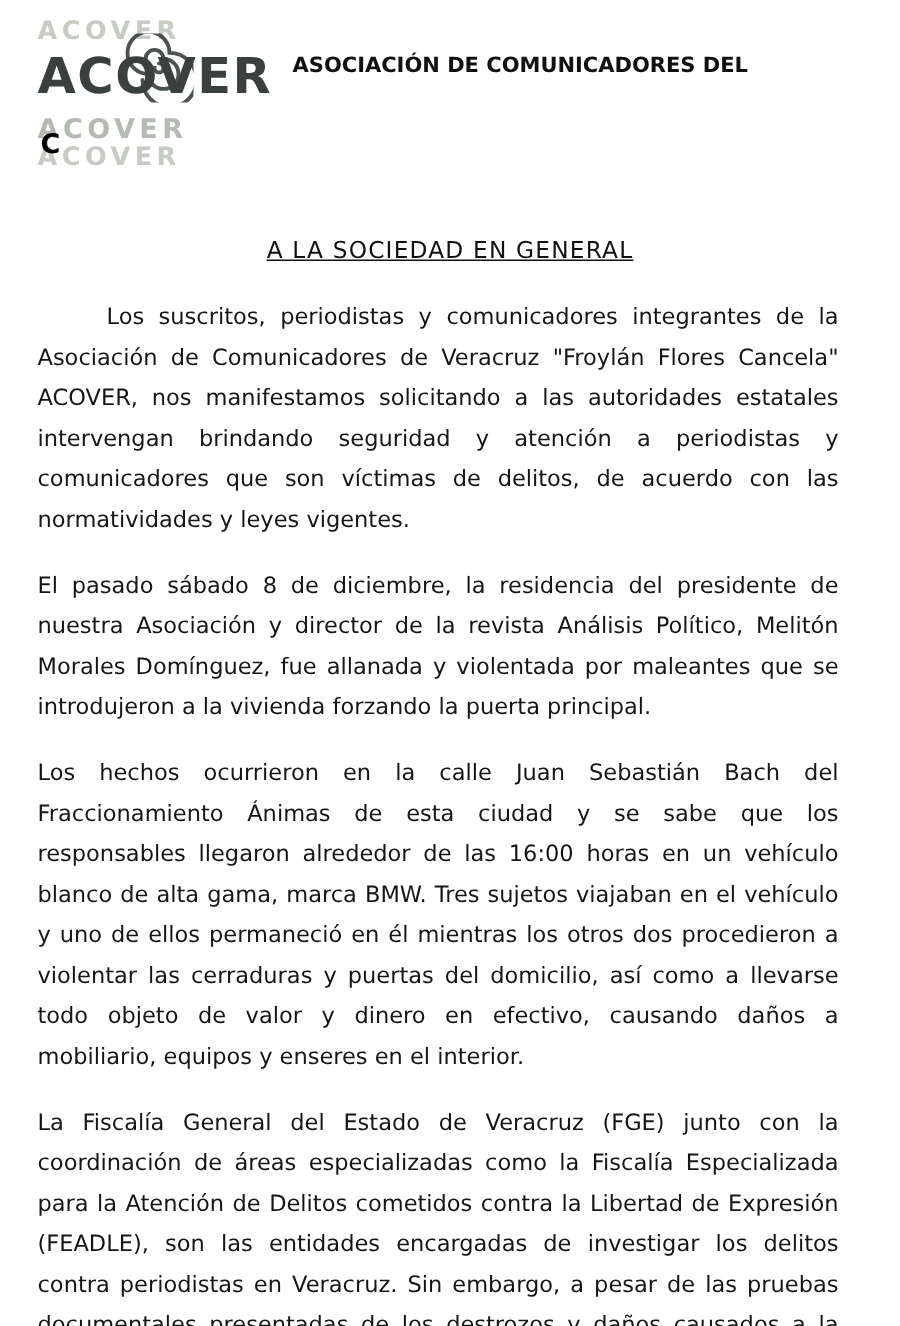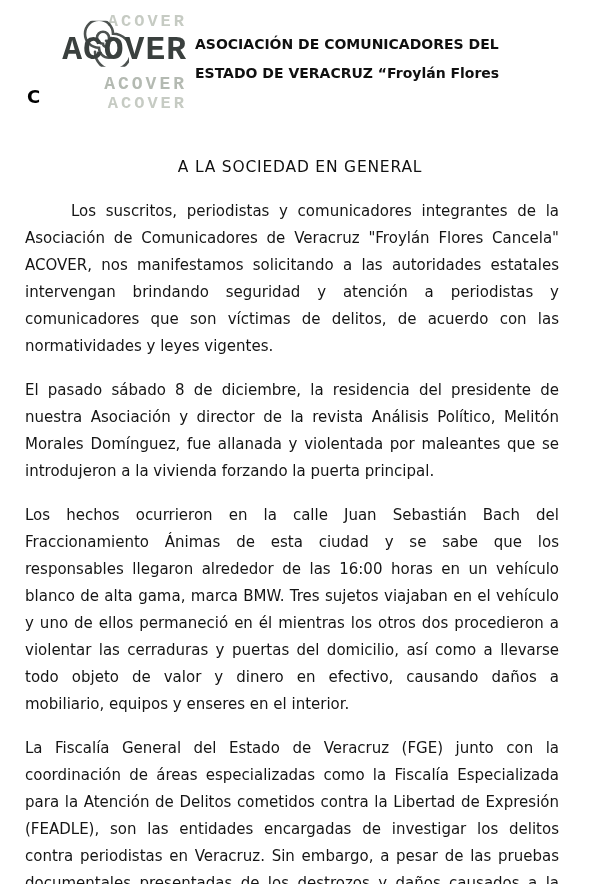--- a/index.html
+++ b/index.html
@@ -22,25 +22,24 @@
   
   .letterhead {
     position: relative;
     display: flex;
     align-items: flex-start;
     min-height: 120px;
   }
   .logo {
     width: 162px;
     flex: 0 0 162px;
-    text-align: right;
+    text-align: left;
     position: relative;
     padding-top: 6px;
     user-select: none;
-    font-family: Liberation Mono, monospace;
   }
   .logo-echo {
     font-weight: bold;
     letter-spacing: 3px;
     font-size: 18px;
     line-height: 19px;
     color: #b4bab2;
   }
   .logo-echo.lighter { color: #c6cbc3; font-size: 17px; }
   .logo-main-row {
@@ -78,20 +77,21 @@
     color: #101010;
   }
   
   .doc-heading {
     text-align: center;
     font-size: 15.5px;
     font-weight: normal;
     letter-spacing: 0.8px;
     margin: 32px 0 22px 0;
     color: #111;
+    text-decoration: underline;
   }
   .doc-body p {
     font-size: 15px;
     line-height: 27px;
     text-align: justify;
     margin: 0 16px 17px 0;
     color: #151515;
   }
   .doc-body p.first {
     text-indent: 46px;
@@ -115,21 +115,20 @@
         </span>
       </div>
       <div class="logo-echo">ACOVER</div>
       <div class="logo-echo lighter">ACOVER</div>
     </div>
 
     <div class="stray-letter">C</div>
 
     <div class="org-title">
       <div>ASOCIACIÓN DE COMUNICADORES DEL</div>
-      <div>ESTADO DE VERACRUZ “Froylán Flores</div>
     </div>
 
   </header>
 
   <main class="doc-body">
 
     <h1 class="doc-heading">A LA SOCIEDAD EN GENERAL</h1>
 
     <p class="first">Los suscritos, periodistas y comunicadores integrantes de la Asociación de Comunicadores de Veracruz "Froylán Flores Cancela" ACOVER, nos manifestamos solicitando a las autoridades estatales intervengan brindando seguridad y atención a periodistas y comunicadores que son víctimas de delitos, de acuerdo con las normatividades y leyes vigentes.</p>
 

